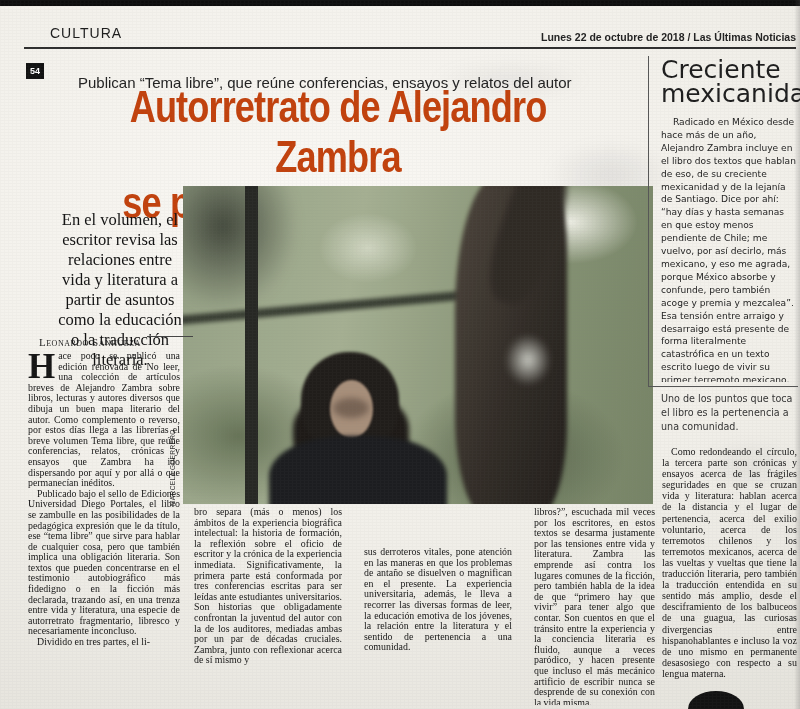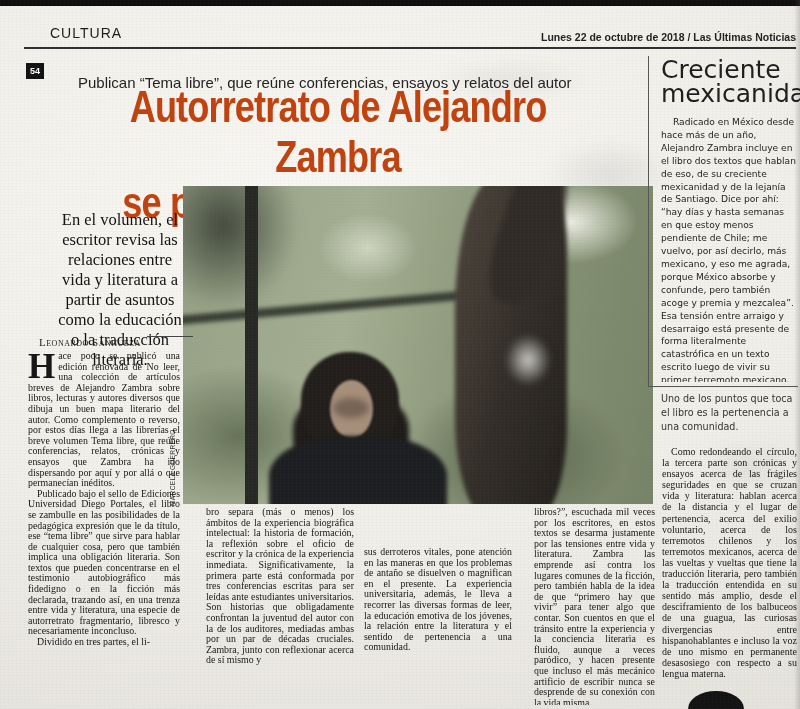--- a/index.html
+++ b/index.html
@@ -43,21 +43,21 @@
   .byline-row{left:39px;top:336px;width:154px;display:flex;align-items:flex-start;}
   .byline{font-family:"Liberation Serif",serif;font-variant:small-caps;font-size:11px;
     letter-spacing:.5px;color:#222;white-space:nowrap;}
   .byline-rule{flex:1;border-bottom:1px solid #444;margin:0 0 3px 6px;}
 
   
   .col{font-size:9.9px;line-height:10.6px;text-align:justify;color:#151515;overflow:hidden;}
   .col p{margin:0;}
   .col p.ind{text-indent:9px;}
   .col1{left:28px;top:351px;width:152px;height:352px;}
-  .col2{left:194px;top:507px;width:148px;height:198px;margin-left:12px;}
+  .col2{left:194px;top:507px;width:148px;height:198px;}
   .col3{left:364px;top:507px;width:148px;height:198px;margin-top:40px;}
   .col4{left:534px;top:507px;width:121px;height:198px;}
   .col5{left:662px;top:446px;width:135px;height:260px;font-size:10px;line-height:11.1px;}
   .dropcap{float:left;font-size:35px;line-height:30px;font-weight:bold;padding:1px 3px 0 0;font-family:"Liberation Serif",serif;}
 
   
   .photo{left:183px;top:186px;width:470px;height:318px;overflow:hidden;
     filter:contrast(.93) saturate(.8);
     background:
       radial-gradient(95px 60px at 388px 36px, rgba(250,250,238,.95), rgba(250,250,238,0) 70%),

